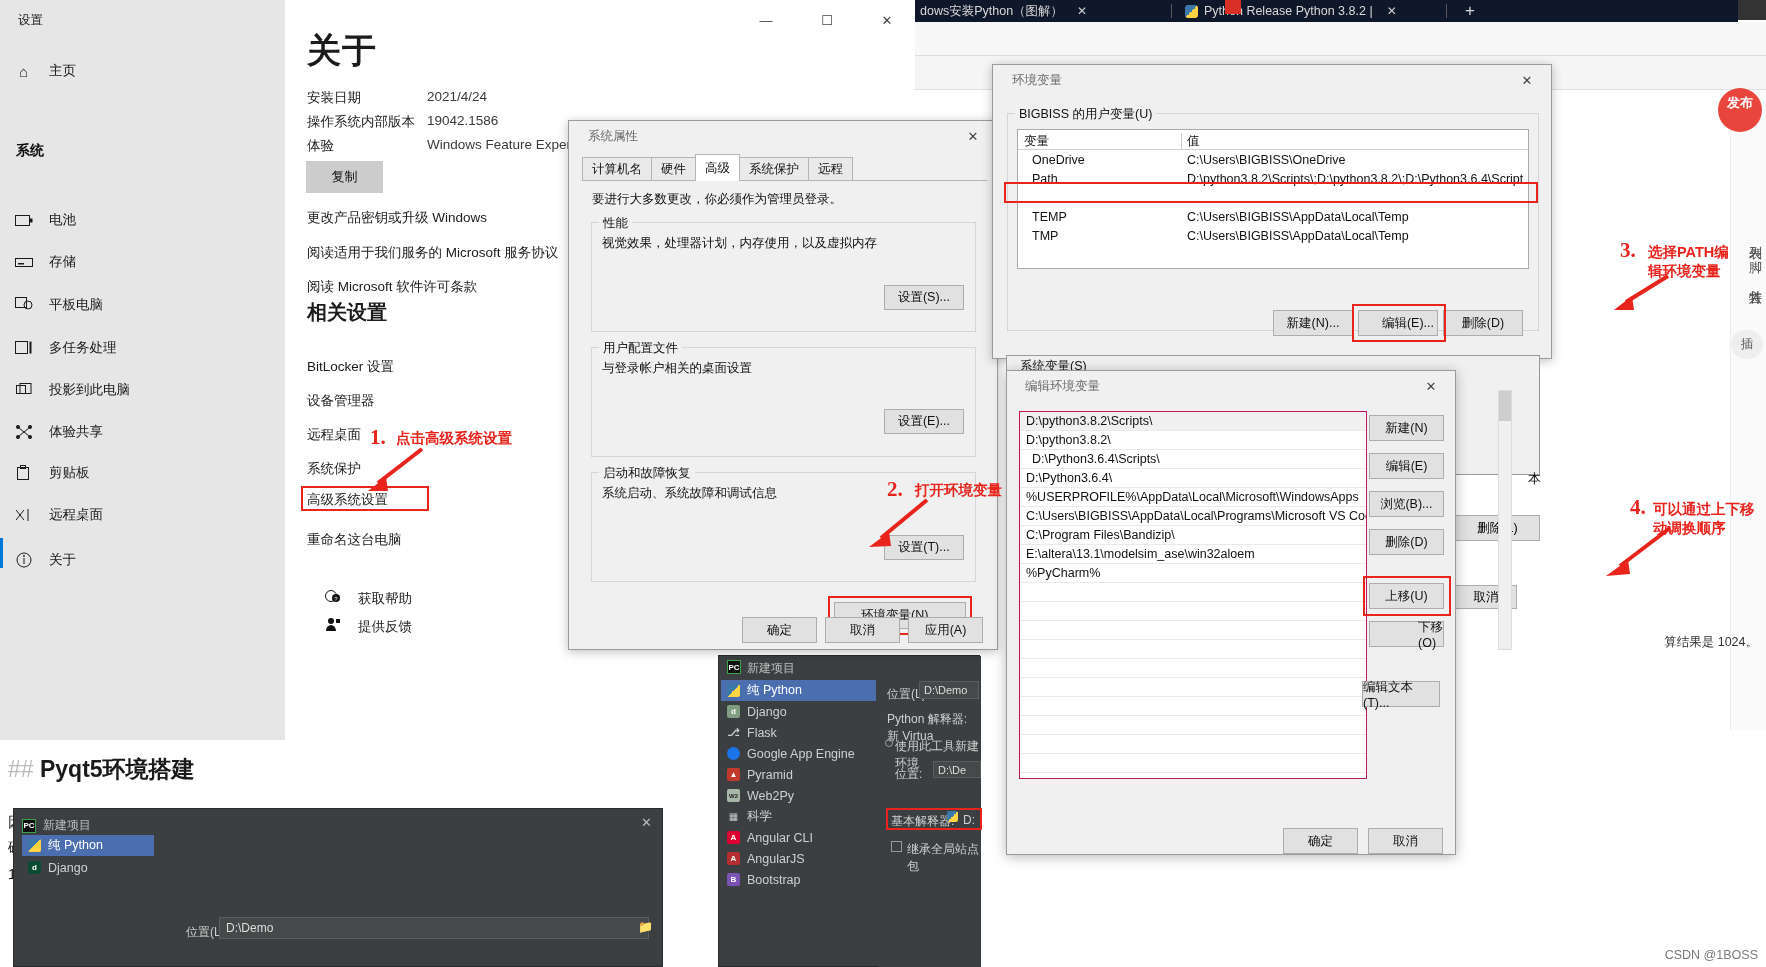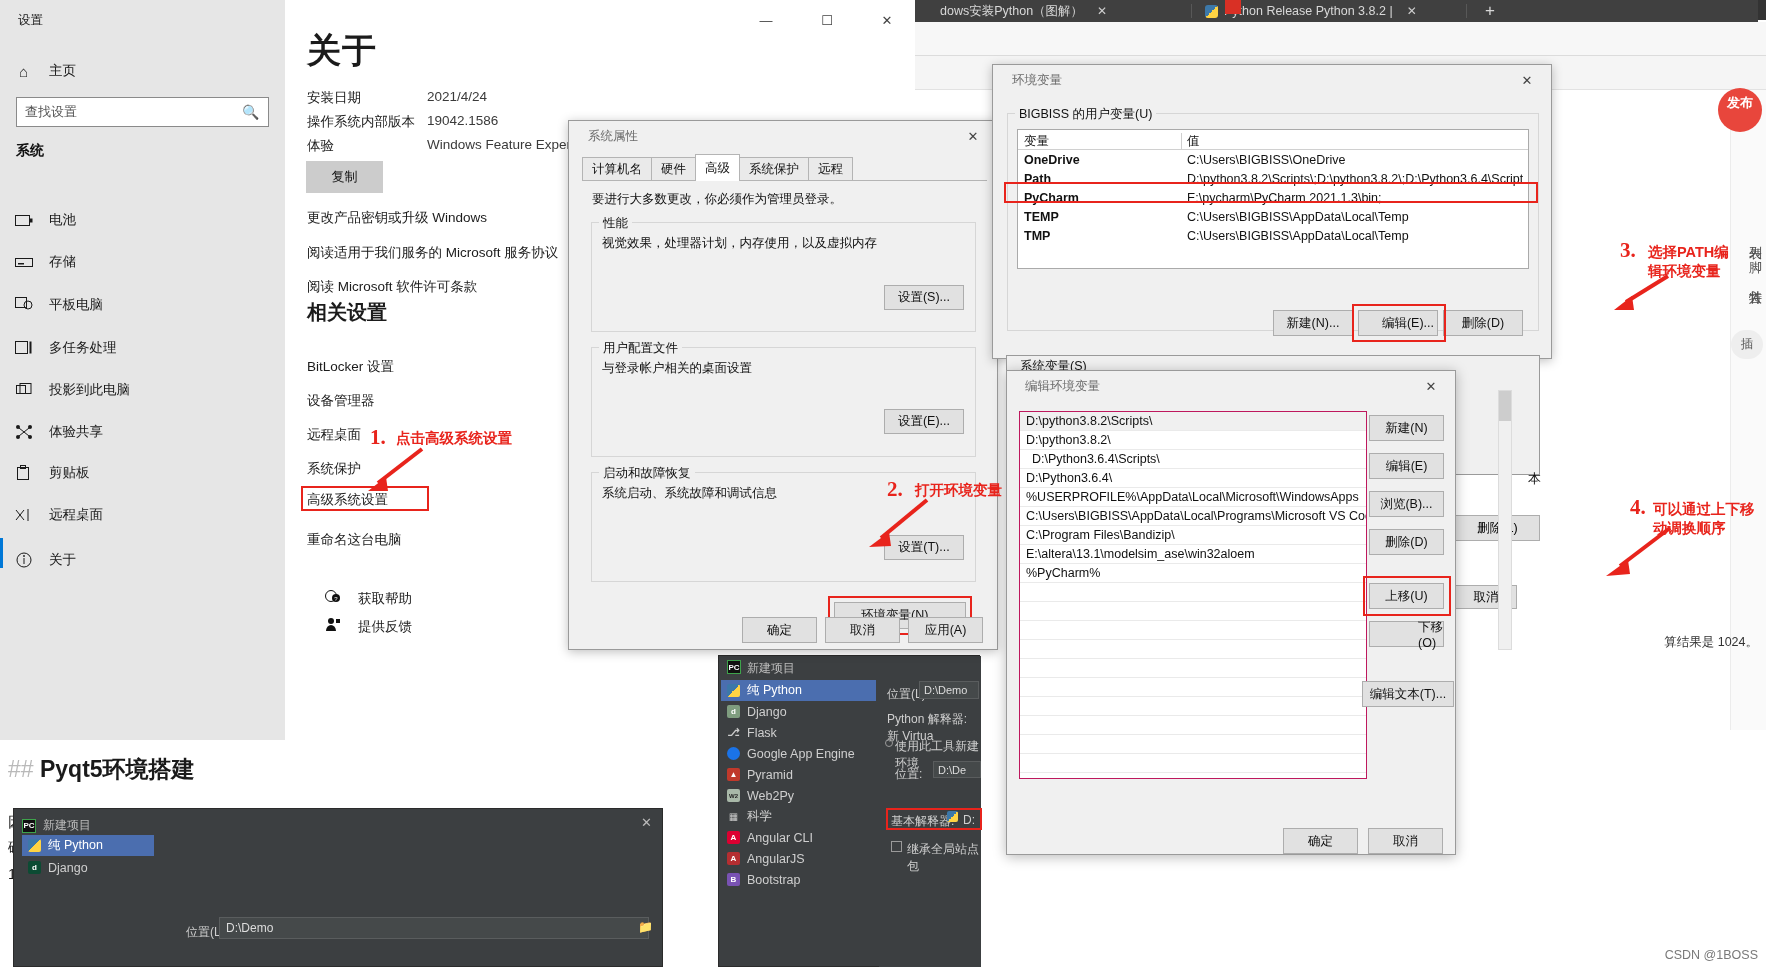--- a/index.html
+++ b/index.html
@@ -6,21 +6,21 @@
   html, body { margin:0; padding:0; }
   body {
     width:1766px; height:967px; position:relative; overflow:hidden;
     font-family:"Liberation Sans","DejaVu Sans",sans-serif;
     background:#ffffff; font-size:13px; color:#000;
   }
   .abs { position:absolute; }
 
   
   #browser-chrome { left:0; top:0; width:1766px; height:20px; background:#333333; }
-  #browser-tabstrip { left:632px; top:0; width:1126px; height:22px; background:#404040; }
+  #browser-tabstrip { left:612px; top:0; width:1126px; height:22px; background:#0f172a; }
   .btab {
     position:absolute; top:0; height:22px; color:#d8d8d8; font-size:12.5px;
     display:flex; align-items:center; gap:6px; padding:0 8px;
   }
   .btab .sep { position:absolute; right:0; top:4px; width:1px; height:14px; background:#585858; }
   .btab .tclose { color:#cfcfcf; font-size:12px; margin-left:8px; }
   .favicon { width:13px; height:13px; border-radius:2px; display:inline-block; }
   .fav-python {
     background:linear-gradient(135deg,#3c78a9 0 50%,#ffd343 50% 100%);
     border-radius:3px;
@@ -130,21 +130,21 @@
   #envvars { left:992px; top:64px; width:560px; height:295px; background:#f0f0f0; border:1px solid #9a9a9a; box-shadow:0 2px 10px rgba(0,0,0,.25); }
   #envvars-title { position:absolute; left:19px; top:7px; font-size:12.5px; color:#6b6b6b; }
   #envvars-close { position:absolute; right:4px; top:3px; width:40px; height:24px; display:flex; align-items:center; justify-content:center; color:#444; font-size:13px; }
   #user-group { position:absolute; left:14px; top:48px; width:532px; height:218px; border:1px solid #d6d6d6; }
   #user-legend { position:absolute; left:22px; top:41px; background:#f0f0f0; padding:0 4px; font-size:12.5px; color:#111; }
   #var-table { position:absolute; left:24px; top:64px; width:512px; height:140px; background:#fff; border:1px solid #aaaaaa; }
   .vt-head { position:absolute; top:0; left:0; width:510px; height:20px; border-bottom:1px solid #d0d0d0; }
   .vt-head span { position:absolute; top:3px; font-size:12.5px; color:#111; }
   .vt-div { position:absolute; left:163px; top:2px; width:1px; height:16px; background:#cfcfcf; }
   .vt-row { position:absolute; left:0; width:510px; height:19px; font-size:12.5px; color:#111; }
-  .vt-row .c1 { position:absolute; left:6px; top:2px;font-weight:bold; }
+  .vt-row .c1 { position:absolute; left:14px; top:2px; }
   .vt-row .c2 { position:absolute; left:169px; top:2px; white-space:nowrap; overflow:hidden; width:336px; }
 
   
   #editenv { left:1006px; top:370px; width:450px; height:485px; background:#f0f0f0; border:1px solid #9a9a9a; box-shadow:0 2px 12px rgba(0,0,0,.28); }
   #editenv-title { position:absolute; left:18px; top:7px; font-size:12.5px; color:#6b6b6b; }
   #editenv-close { position:absolute; right:4px; top:3px; width:40px; height:24px; display:flex; align-items:center; justify-content:center; color:#444; font-size:13px; }
   #path-list { position:absolute; left:12px; top:40px; width:348px; height:368px; background:#ffffff; border:1px solid #be185d; overflow:hidden; }
   .pl-row { position:absolute; left:0; width:346px; height:19px; border-bottom:1px solid #eaeaea; font-size:12.5px; color:#111; padding:2px 0 0 6px; white-space:nowrap; overflow:hidden; }
   .pl-row.sel { background:#f0f0f0; }
 
@@ -207,24 +207,20 @@
   <span>插</span>
 </div>
 <div class="abs" id="web-text-1">算结果是 1024。</div>
 
 <div class="abs" id="settings-win">
   <div class="abs" id="settings-sidebar">
     <div class="abs" id="settings-title">设置</div>
     <div class="side-item" style="top:56px;">
       <span class="side-ico">⌂</span>
       <span>主页</span>
-    </div>
-    <div class="abs" id="search-box">
-      <span>查找设置</span>
-      <span style="font-size:14px;">🔍</span>
     </div>
     <div class="abs" id="sys-heading">系统</div>
 
     <div class="side-item" style="top:205px;">
       <span class="side-ico">
         <svg width="18" height="11">
             <rect x="0.5" y="0.5" width="14" height="10" fill="none" stroke="#1a1a1a"></rect>
             <rect x="15" y="3.5" width="2.5" height="4" fill="#1a1a1a"></rect>
           </svg>
       </span>
@@ -531,24 +527,20 @@
       <span style="left:169px;">值</span>
       <span class="vt-div"></span>
     </div>
     <div class="vt-row" style="top:21px;">
       <span class="c1">OneDrive</span>
       <span class="c2">C:\Users\BIGBISS\OneDrive</span>
     </div>
     <div class="vt-row" style="top:40px;">
       <span class="c1">Path</span>
       <span class="c2">D:\python3.8.2\Scripts\;D:\python3.8.2\;D:\Python3.6.4\Scripts...</span>
-    </div>
-    <div class="vt-row" style="top:59px;">
-      <span class="c1">PyCharm</span>
-      <span class="c2">E:\pycharm\PyCharm 2021.1.3\bin;</span>
     </div>
     <div class="vt-row" style="top:78px;">
       <span class="c1">TEMP</span>
       <span class="c2">C:\Users\BIGBISS\AppData\Local\Temp</span>
     </div>
     <div class="vt-row" style="top:97px;">
       <span class="c1">TMP</span>
       <span class="c2">C:\Users\BIGBISS\AppData\Local\Temp</span>
     </div>
   </div>
@@ -614,21 +606,21 @@
   <div class="winbtn" style="left:362px;top:158px;width:75px;height:26px;">
     <span>删除(D)</span>
   </div>
   <div class="winbtn" style="left:362px;top:212px;width:75px;height:26px;">
     <span>上移(U)</span>
   </div>
   <div class="redbox" style="left:356px;top:205px;width:88px;height:40px;"></div>
   <div class="winbtn" style="left:362px;top:250px;width:75px;height:26px;padding-left:48px;">
     <span>下移(O)</span>
   </div>
-  <div class="winbtn" style="left:355px;top:310px;width:92px;height:26px;">
+  <div class="winbtn" style="left:355px;top:310px;width:78px;height:26px;">
     <span>编辑文本(T)...</span>
   </div>
 
   <div class="abs" style="left:1500px;top:0;width:0;height:0;"></div>
 </div>
 <div class="abs" style="left:1498px;top:390px;width:14px;height:260px;background:#f0f0f0;border:1px solid #dcdcdc;"></div>
 <div class="abs" style="left:1499px;top:391px;width:12px;height:30px;background:#cdcdcd;"></div>
 
 <div class="winbtn" style="left:1283px;top:828px;width:75px;height:26px;">
   <span>确定</span>

